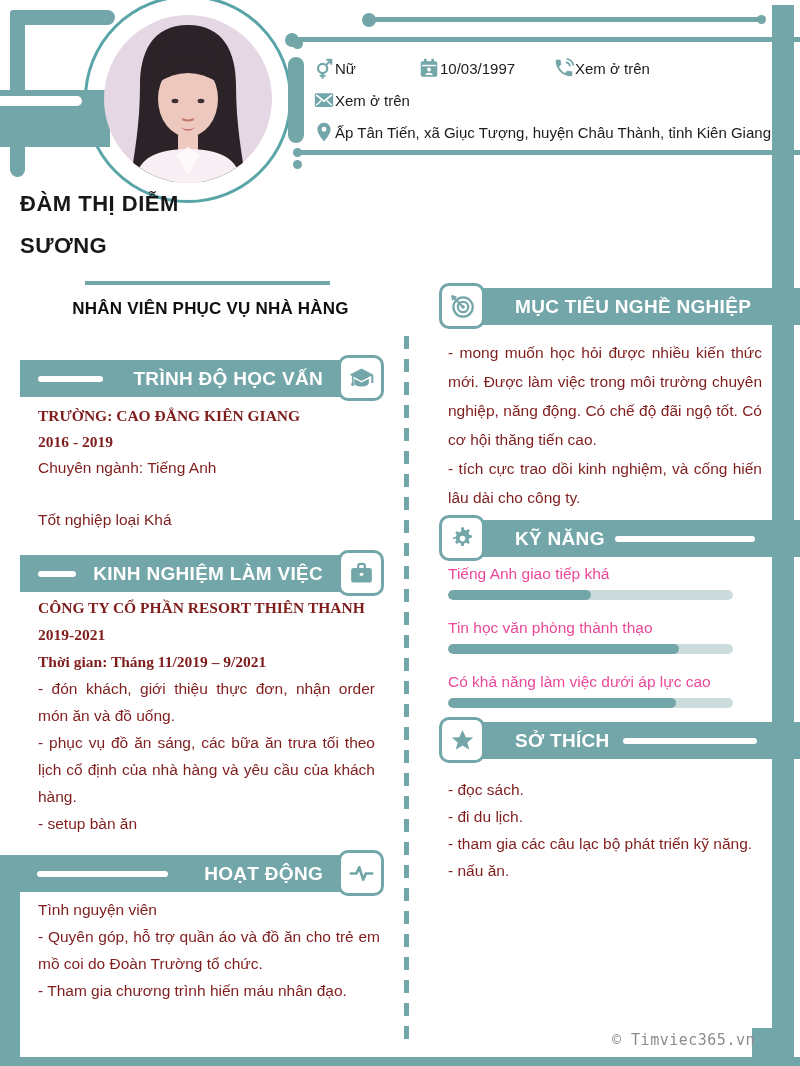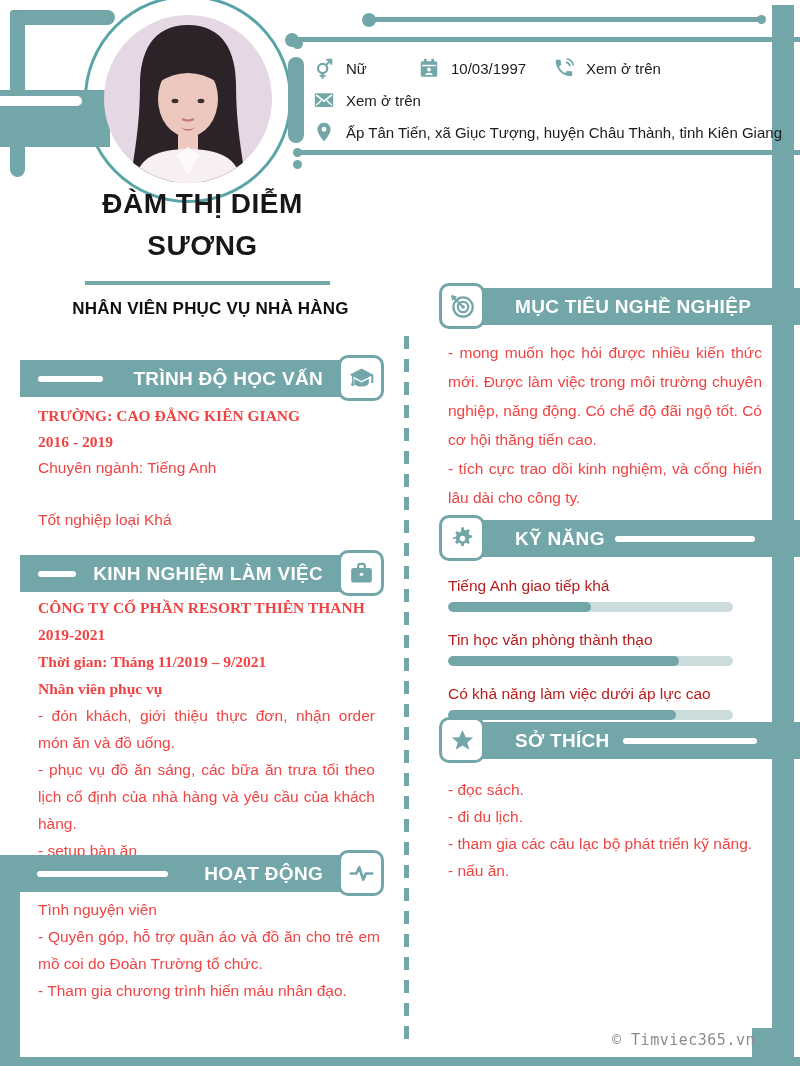--- a/index.html
+++ b/index.html
@@ -41,30 +41,30 @@
     background:repeating-linear-gradient(to bottom,var(--teal) 0 13px,transparent 13px 23px);
   }
 
   
   .photo-ring{left:84px;top:-5px;width:208px;height:208px;border:3px solid var(--teal-ring);border-radius:50%;background:#fff;}
   .photo{left:104px;top:15px;width:168px;height:168px;border-radius:50%;overflow:hidden;}
   .photo svg{display:block;}
 
   
   .contact{left:295px;top:40px;width:477px;height:110px;font-size:15px;font-weight:500;color:#1c1c1c;}
-  .c-item{position:absolute;display:flex;align-items:center;gap:11px;white-space:nowrap;}
+  .c-item{position:absolute;display:flex;align-items:center;white-space:nowrap;}
   .c-item .ic{width:22px;height:22px;flex:0 0 22px;display:flex;align-items:center;justify-content:center;}
   .c-gender{left:18px;top:17px;}
   .c-birthday{left:123px;top:17px;}
   .c-phone{left:258px;top:17px;}
   .c-email{left:18px;top:49px;}
   .c-address{left:18px;top:81px;}
 
   
-  .name-block{left:20px;top:183px;width:365px;text-align:center;font-size:28px;font-weight:bold;line-height:42px;color:#171717;letter-spacing:.5px;}
+  .name-block{left:20px;top:183px;width:365px;text-align:left;font-size:22px;font-weight:bold;line-height:42px;color:#171717;letter-spacing:.5px;}
   .name-divider{left:85px;top:281px;width:245px;height:4px;}
   .job-title{left:28px;top:299px;width:365px;text-align:center;font-size:17px;font-weight:bold;color:#101010;letter-spacing:.2px;}
 
   
   .sec-head{position:absolute;height:37px;background:var(--teal);color:#fff;font-weight:bold;font-size:19px;display:flex;align-items:center;letter-spacing:.3px;}
   .sec-head.right-side{padding-left:60px;justify-content:flex-start;}
   .sec-head.left-side{padding-right:42px;justify-content:flex-end;}
   .white-dash{position:absolute;height:6px;border-radius:3px;background:#fff;top:16px;}
   .icon-box{position:absolute;width:46px;height:46px;background:#fff;border:3px solid var(--teal);border-radius:10px;top:-5px;display:flex;align-items:center;justify-content:center;}
   #edu-head{left:20px;top:360px;width:345px;}
@@ -79,31 +79,31 @@
   #obj-head{left:455px;top:288px;width:345px;}
   #obj-head .icon-box{left:-16px;}
   #skill-head{left:455px;top:520px;width:345px;}
   #skill-head .icon-box{left:-16px;}
   #skill-head .white-dash{left:160px;width:140px;}
   #hobby-head{left:455px;top:722px;width:345px;}
   #hobby-head .icon-box{left:-16px;}
   #hobby-head .white-dash{left:168px;width:134px;}
 
   
-  .body-txt{font-size:15.5px;line-height:27px;color:#ef4444;}
+  .body-txt{font-size:15.5px;line-height:27px;color:#7f1d1d;}
   .b{font-weight:bold;font-family:Liberation Serif, serif;}
   .just{text-align:justify;}
   #edu-body{left:38px;top:403px;width:335px;line-height:26px;}
   #edu-result{margin-top:26px;}
   #exp-body{left:38px;top:594px;width:337px;}
   #act-body{left:38px;top:896px;width:342px;}
   #obj-body{left:448px;top:338px;width:314px;line-height:29px;}
   #hobby-body{left:448px;top:776px;width:330px;}
   #skills-body{left:448px;top:563px;width:285px;}
-  .skill-label{font-size:15.5px;line-height:22px;margin-bottom:5px;color:#b91c1c;margin-top:12px;}
+  .skill-label{font-size:15.5px;line-height:22px;margin-bottom:5px;color:#ec4899;}
   .skill-track{height:10px;background:var(--track);border-radius:5px;margin-bottom:17px;overflow:hidden;}
   .skill-fill{height:10px;background:var(--teal);border-radius:5px;}
 
   .footer{right:45px;top:1031px;font-family:"DejaVu Sans Mono",monospace;font-size:15px;color:#8c8c8c;letter-spacing:.5px;text-align:right;}
 
   svg .tfill{fill:var(--teal);}
   svg .tstroke{stroke:var(--teal);fill:none;}
 </style>
 </head>
 <body>
@@ -235,21 +235,20 @@
       <path class="tstroke" d="M9 7 V5.5 c0 -1.1 .9 -2 2 -2 h2 c1.1 0 2 .9 2 2 V7" stroke-width="2"></path>
       <rect class="tfill" x="2.8" y="7" width="18.4" height="13" rx="2"></rect>
       <rect x="10.4" y="11.6" width="3.2" height="2.4" rx="0.6" fill="#fff"></rect>
     </svg>
   </span>
 </div>
 <div class="abs body-txt" id="exp-body">
   <div class="b">CÔNG TY CỔ PHẦN RESORT THIÊN THANH</div>
   <div class="b">2019-2021</div>
   <div class="b">Thời gian: Tháng 11/2019 – 9/2021</div>
-  <div class="b">Nhân viên phục vụ</div>
   <div class="just">- đón khách, giới thiệu thực đơn, nhận order món ăn và đồ uống.</div>
   <div class="just">- phục vụ đồ ăn sáng, các bữa ăn trưa tối theo lịch cố định của nhà hàng và yêu cầu của khách hàng.</div>
   <div>- setup bàn ăn</div>
 </div>
 
 <div class="abs sec-head left-side" id="act-head">
   <span class="white-dash"></span>
   <span>HOẠT ĐỘNG</span>
   <span class="icon-box">
     <svg width="27" height="27" viewBox="0 0 24 24">

